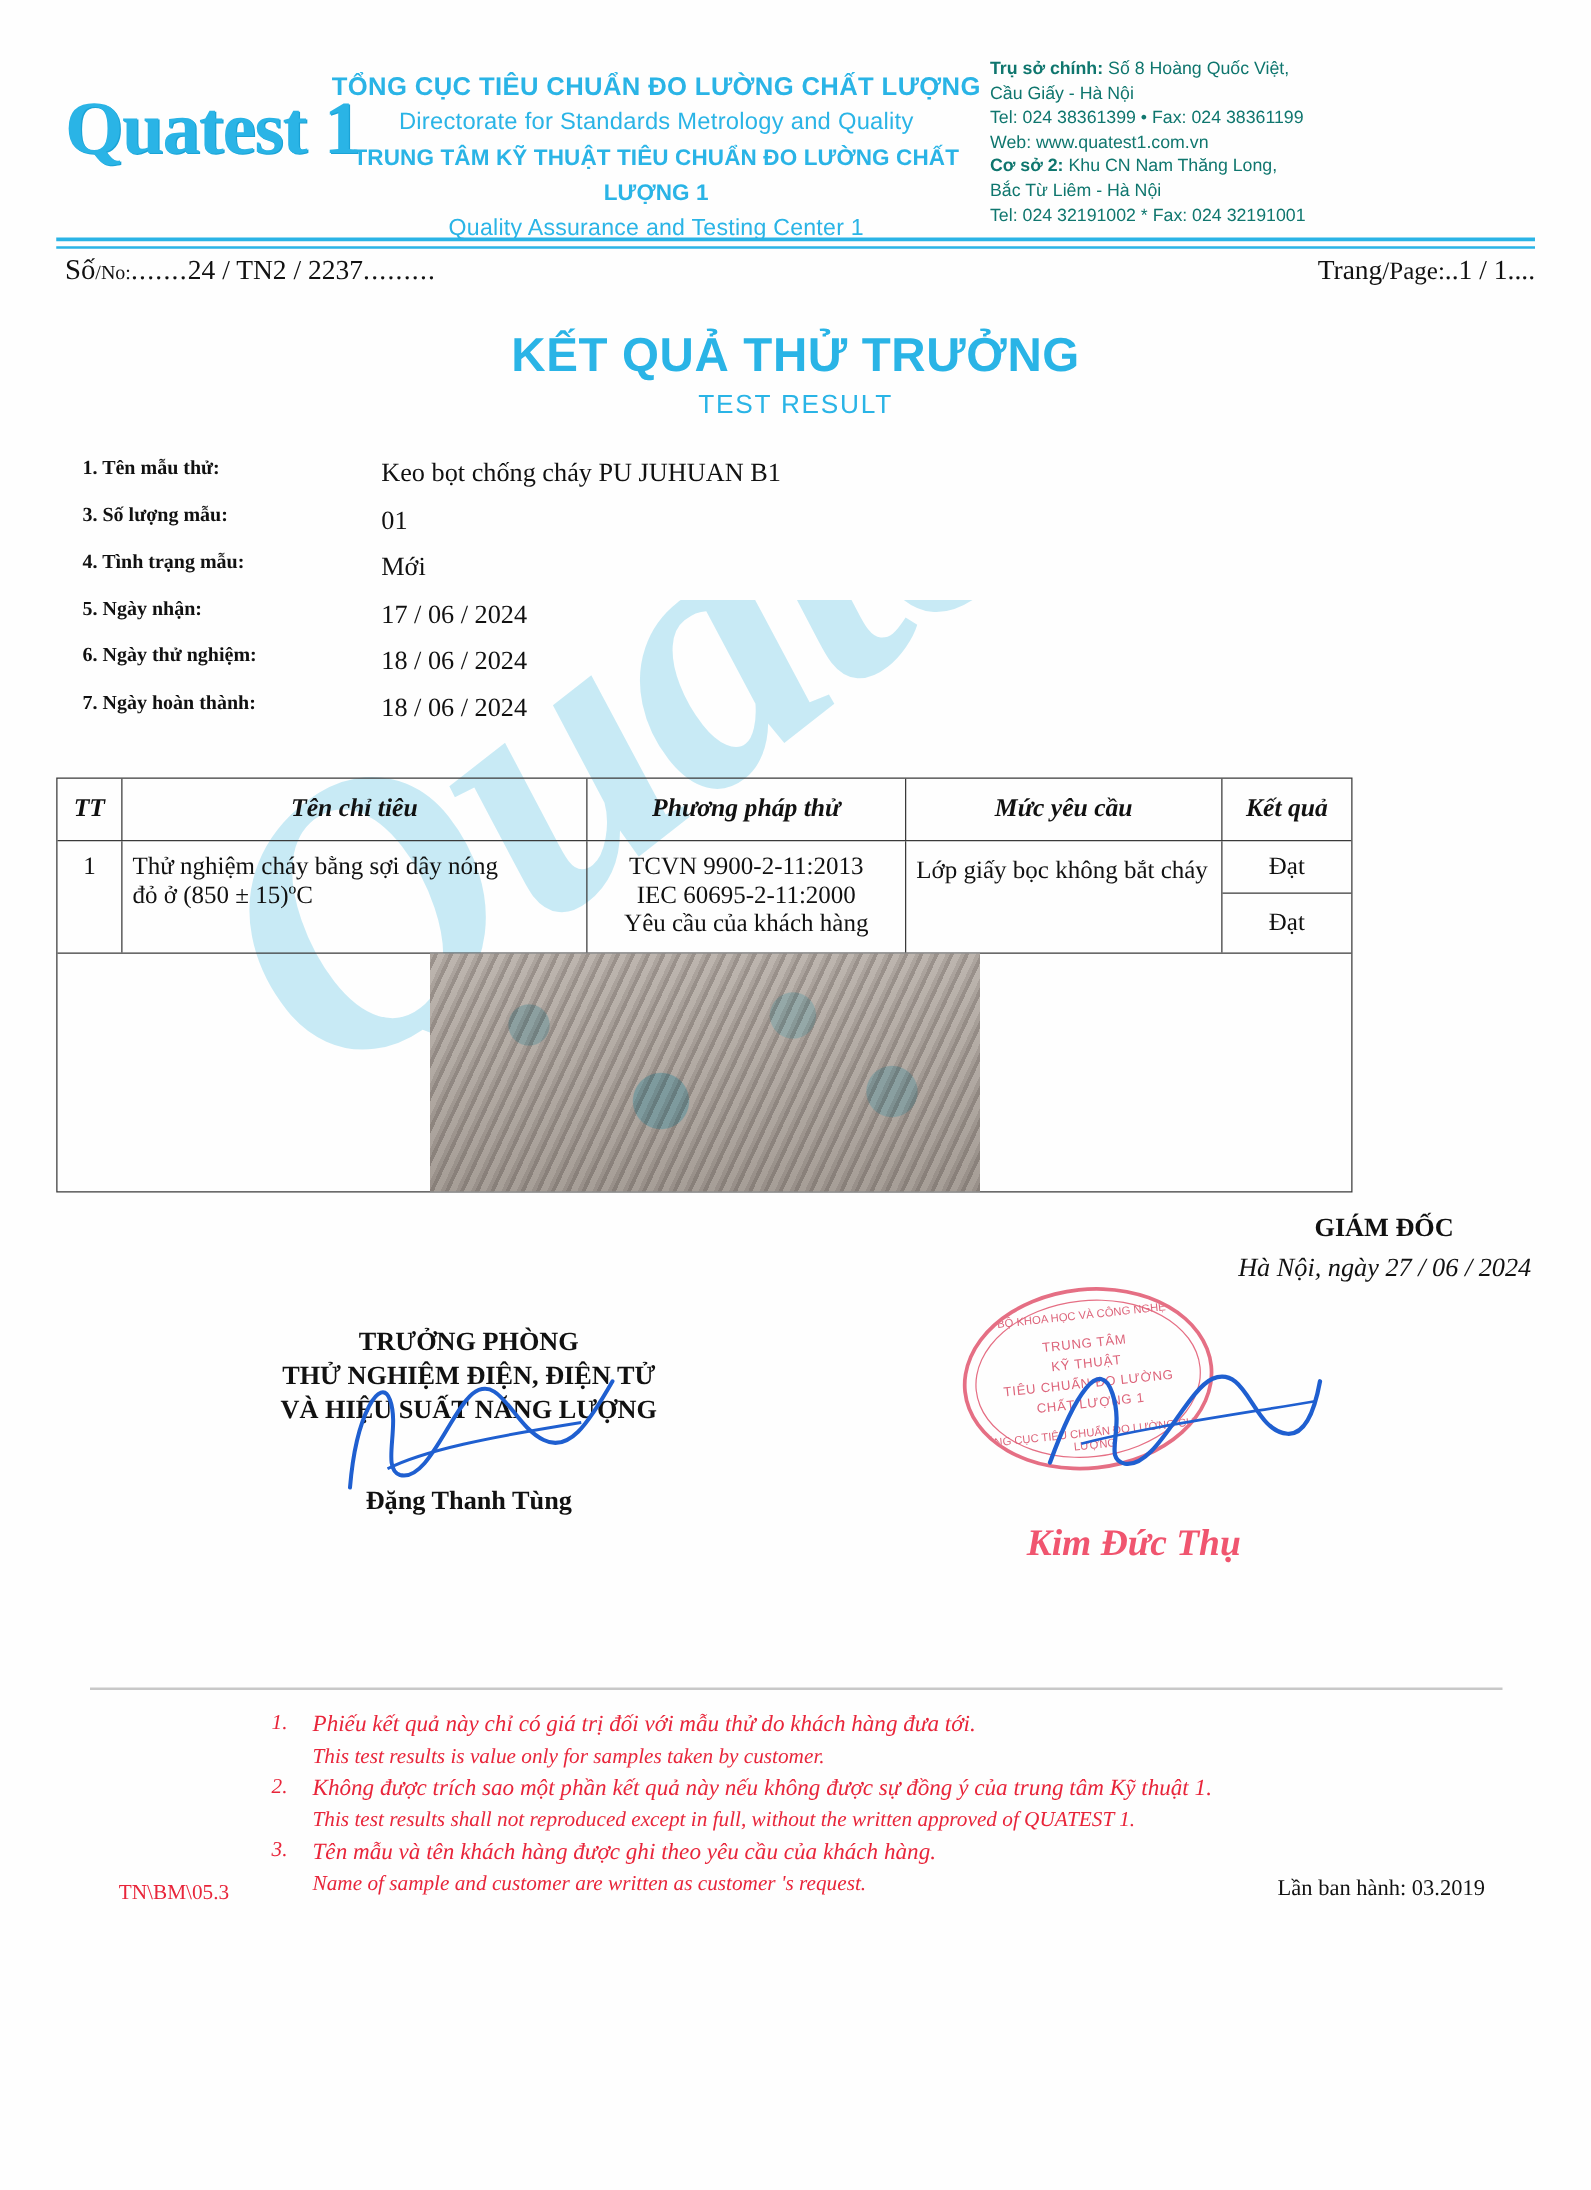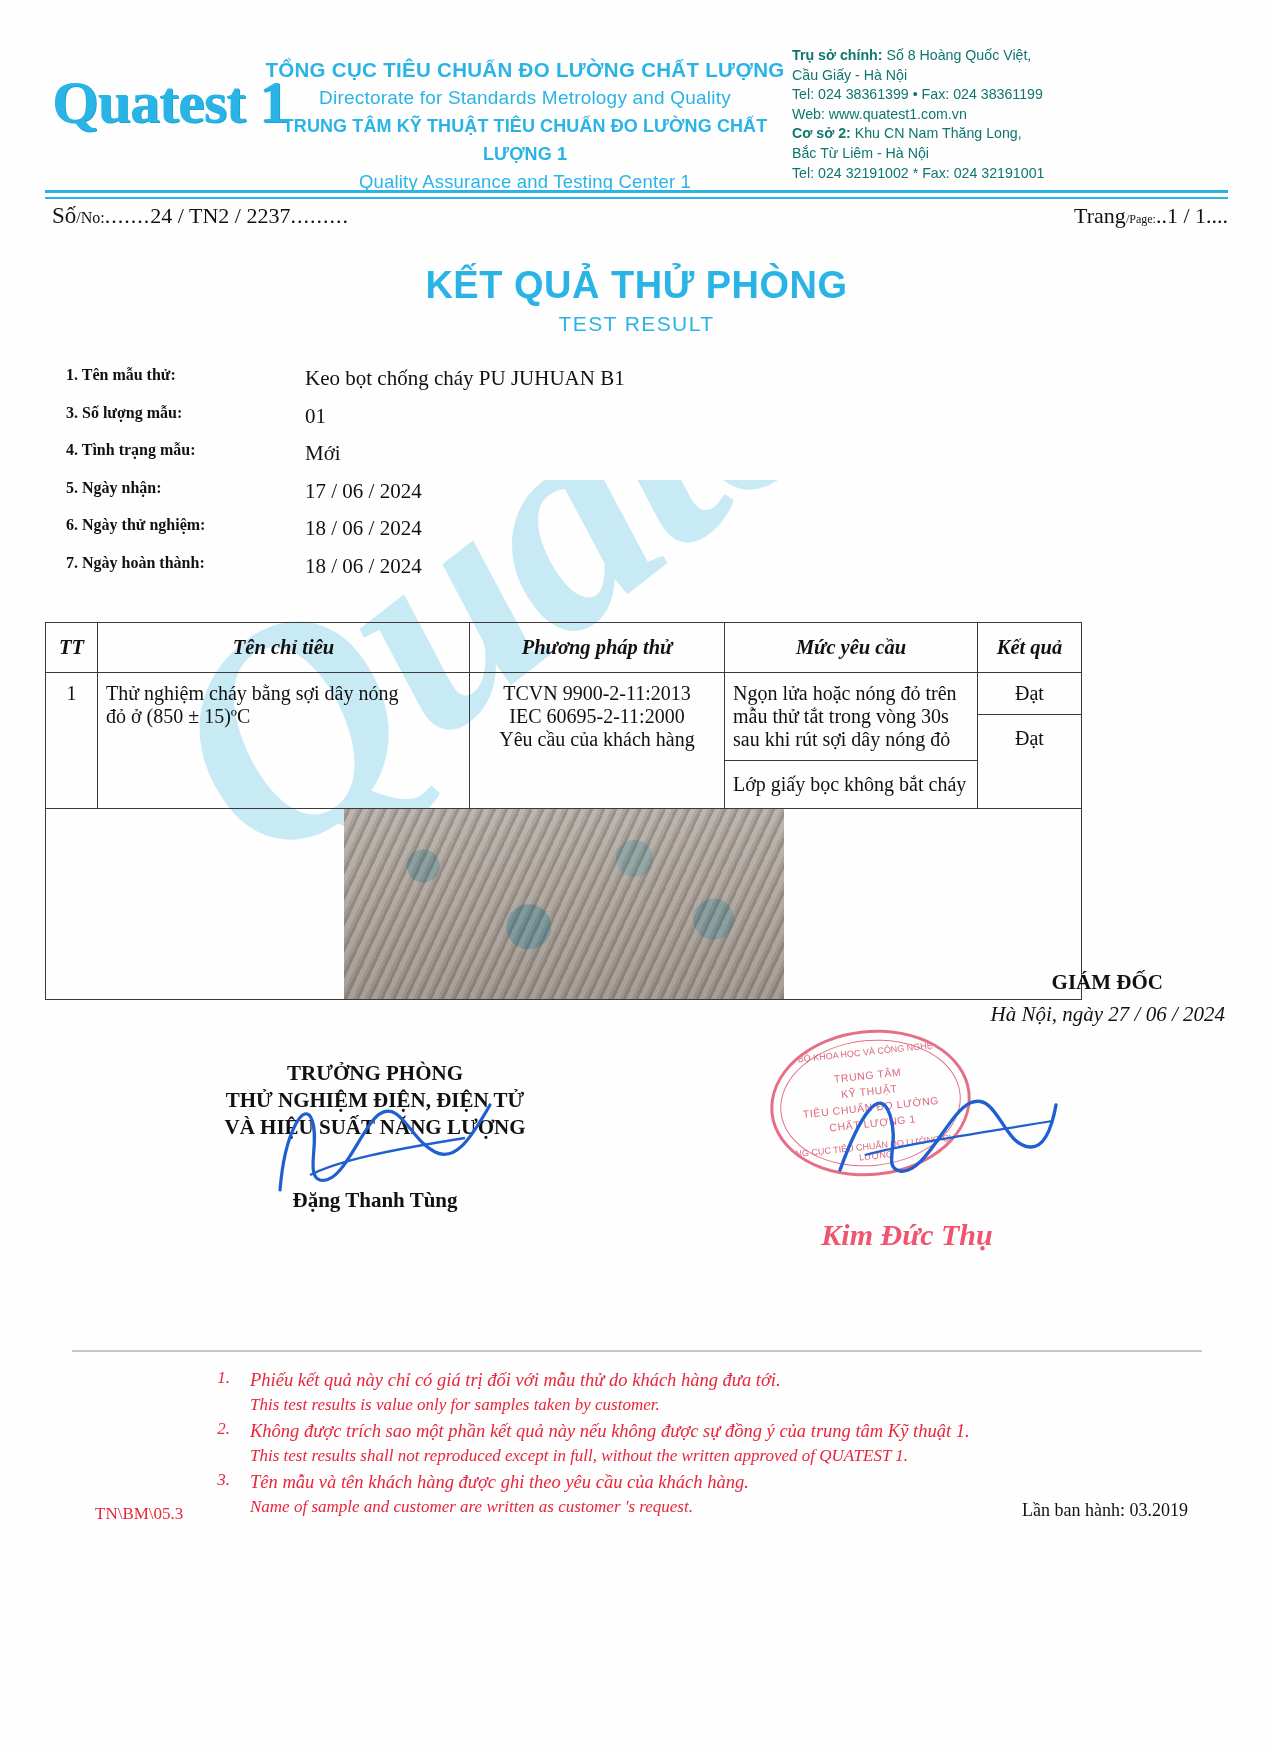--- a/index.html
+++ b/index.html
@@ -36,21 +36,21 @@
   .rule.r1{top:190px;height:3px;}
   .rule.r2{top:197px;height:2px;}
 
   
   .noline{position:absolute;left:52px;top:203px;font-size:22px;}
   .noline .lbl{font-size:23px;}
   .noline .sub{font-size:16px;}
   .noline .dots{letter-spacing:1px;}
   .noline .val{font-size:22px;}
   .pageline{position:absolute;right:45px;top:203px;font-size:22px;text-align:right;}
-  .pageline .sub{font-size:12px;}
+  .pageline .sub{font-size:20px;}
 
   
   .title{position:absolute;left:0;right:0;top:264px;text-align:center;
       font-family:"Liberation Sans",sans-serif;font-weight:bold;
       font-size:38px;color:#2ab4e6;letter-spacing:.5px;}
   .subtitle{position:absolute;left:0;right:0;top:312px;text-align:center;
       font-family:"Liberation Sans",sans-serif;font-size:21px;color:#2ab4e6;
       letter-spacing:1.4px;}
 
   
@@ -160,21 +160,21 @@
   <div class="rule r1"></div>
   <div class="rule r2"></div>
 
   <div class="noline">
     <span class="lbl">Số</span><span class="sub">/No:</span><span class="dots">.......</span><span class="val">24  /  TN2  /  2237</span><span class="dots">.........</span>
   </div>
   <div class="pageline">
     <span>Trang</span><span class="sub">/Page:</span><span>..</span><span>1 / 1</span><span>....</span>
   </div>
 
-  <div class="title">KẾT QUẢ THỬ PHÒNG</div>
+  <div class="title">KẾT QUẢ THỬ TRƯỞNG</div>
   <div class="subtitle">TEST  RESULT</div>
 
   <div class="info">
     <div class="row">
         <div class="k">1. Tên mẫu thử:</div>
         <div class="v">Keo bọt chống cháy PU JUHUAN B1</div>
       </div>
     <div class="row">
         <div class="k">3. Số lượng mẫu:</div>
         <div class="v">01</div>
@@ -211,25 +211,20 @@
       <div class="bc c2">
         <div>Thử nghiệm cháy bằng sợi dây nóng</div>
         <div>đỏ ở (850 ± 15)ºC</div>
       </div>
       <div class="bc c3 mid">
         <div>TCVN 9900-2-11:2013</div>
         <div>IEC 60695-2-11:2000</div>
         <div>Yêu cầu của khách hàng</div>
       </div>
       <div class="bc c4 split" style="padding:0">
-        <div class="s1" style="padding:9px 8px;">
-          <div>Ngọn lửa hoặc nóng đỏ trên</div>
-          <div>mẫu thử tắt trong vòng 30s</div>
-          <div>sau khi rút sợi dây nóng đỏ</div>
-        </div>
         <div style="padding:12px 8px;">Lớp giấy bọc không bắt cháy</div>
       </div>
       <div class="bc c5 split mid" style="padding:0">
         <div class="s1" style="padding:9px 8px;">Đạt</div>
         <div style="padding:12px 8px;">Đạt</div>
       </div>
     </div>
 
     <div class="br imgcell" style="border-bottom:none">
       <div class="foam"></div>

